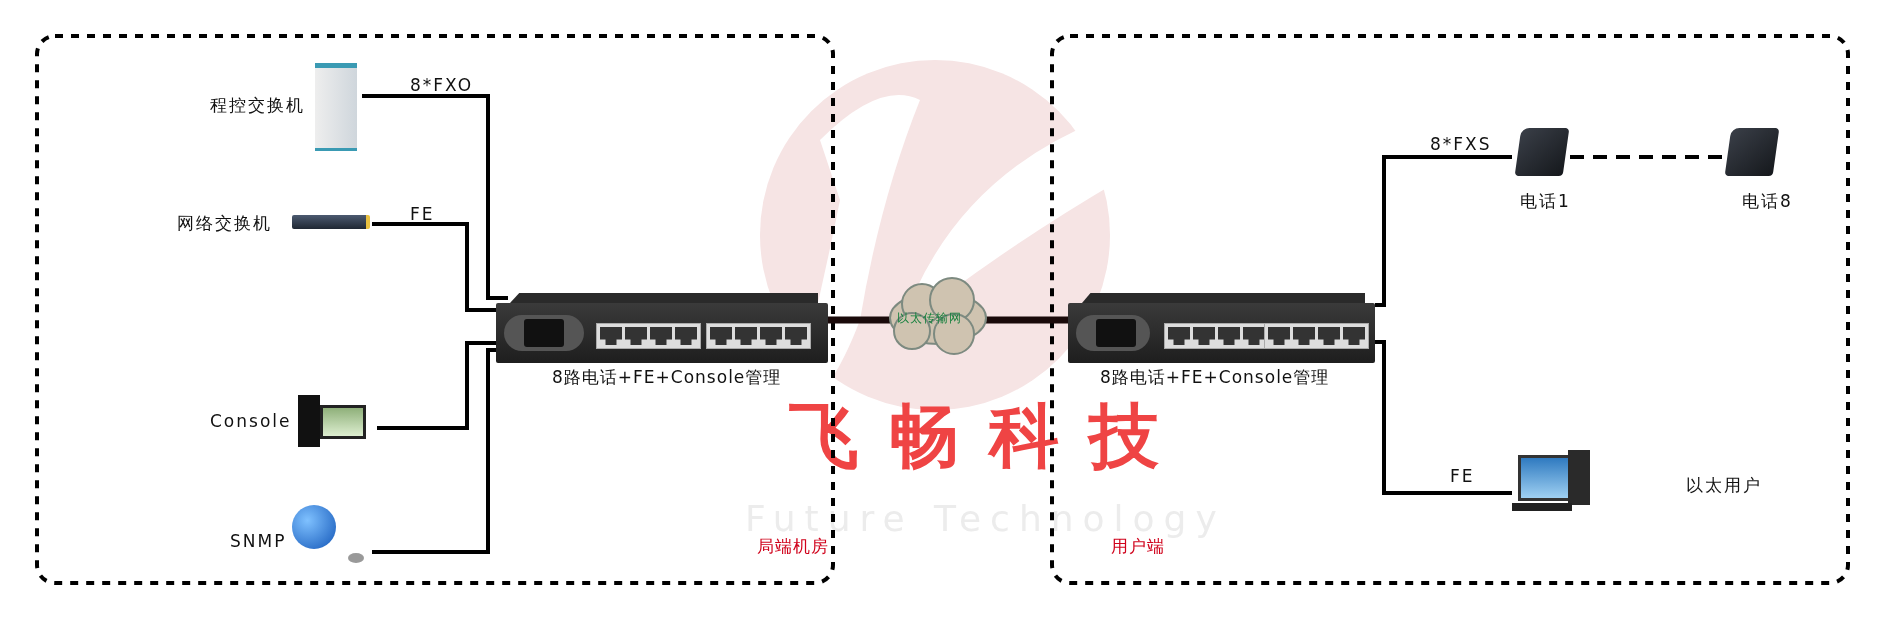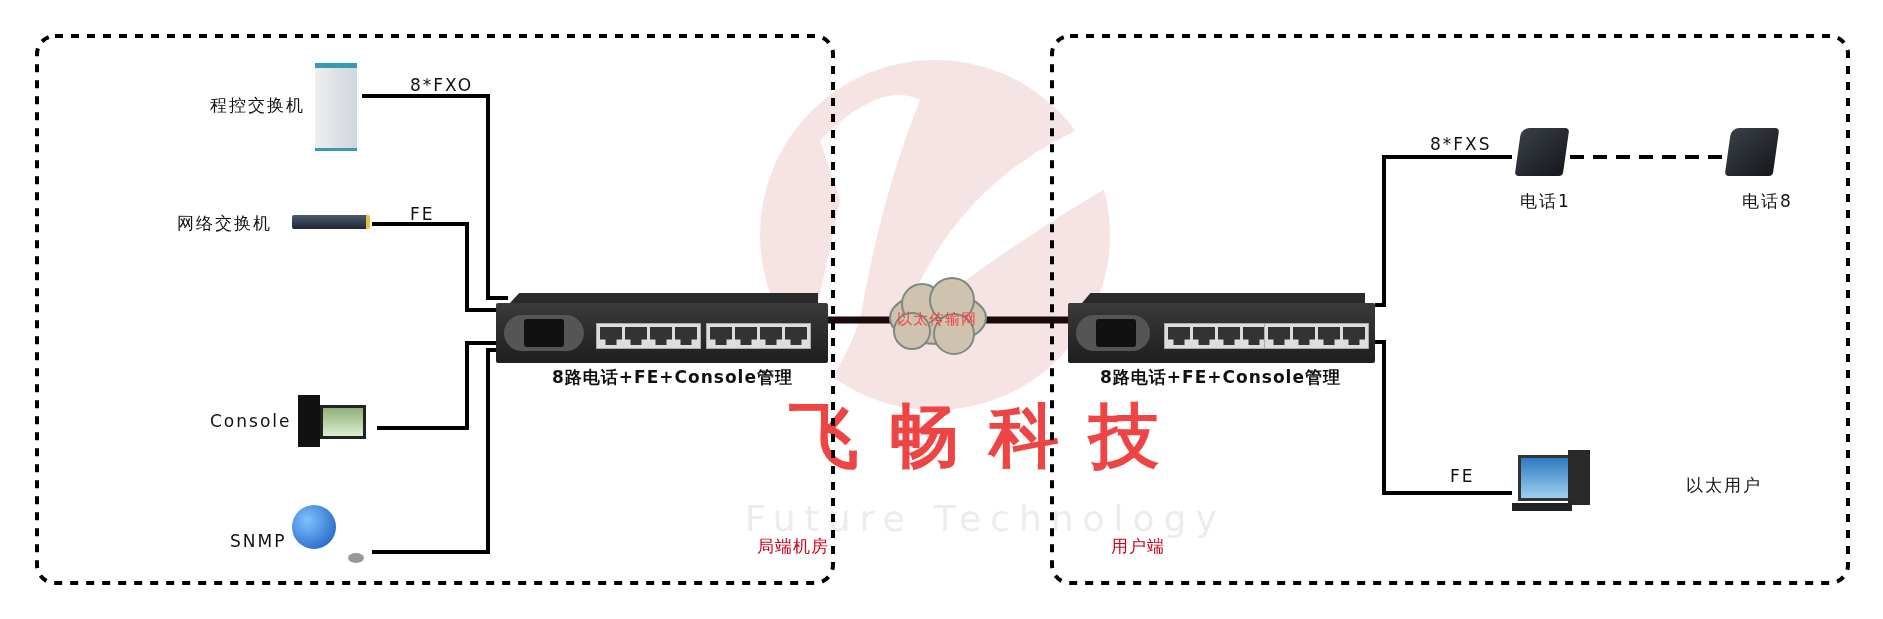--- a/index.html
+++ b/index.html
@@ -1,20 +1,20 @@
 <!DOCTYPE html>
 <html><head>
 <meta charset="utf-8">
 <style>
   html,body{margin:0;padding:0;background:#fff;}
   body{width:1883px;height:619px;position:relative;overflow:hidden;font-family:"DejaVu Sans","Liberation Sans",sans-serif;}
   .abs{position:absolute;}
   .lbl{position:absolute;font-size:17px;color:#111;letter-spacing:2px;white-space:nowrap;}
   .red{color:#d0021b;letter-spacing:1px;margin-left:41px;}
-  .dev-caption{position:absolute;text-align:center;font-size:17px;line-height:20px;color:#111;letter-spacing:1px;white-space:nowrap;font-weight:bold;}
+  .dev-caption{position:absolute;text-align:left;font-size:17px;line-height:20px;color:#111;letter-spacing:1px;white-space:nowrap;}
   .gw{position:absolute;height:60px;background:linear-gradient(#3a3a3a,#1e1e1e);border-radius:2px;}
   .gw .top{position:absolute;left:14px;right:10px;top:-10px;height:10px;background:#2a2a2a;clip-path:polygon(3% 0,100% 0,100% 100%,0 100%);}
   .gw .power{position:absolute;left:8px;top:12px;width:80px;height:36px;background:#555;border-radius:18px;}
   .gw .power::after{content:"";position:absolute;left:20px;top:4px;width:40px;height:28px;background:#111;border-radius:3px;}
   .portgrp{position:absolute;top:20px;height:26px;background:#ddd;border:1px solid #aaa;display:flex;gap:3px;padding:3px;box-sizing:border-box;}
   .port{width:22px;height:18px;background:#333;clip-path:polygon(0 0,100% 0,100% 70%,75% 70%,75% 100%,25% 100%,25% 70%,0 70%);}
   .wm-cn{position:absolute;left:745px;top:390px;font-size:70px;color:#ef4444;letter-spacing:30px;font-weight:bold;margin-left:44px;}
   .wm-en{position:absolute;left:745px;top:498px;font-size:36px;color:#ececec;letter-spacing:9px;}
 </style>
 </head>
@@ -84,21 +84,21 @@
 
 <svg class="abs" style="left:882px;top:276px" width="112" height="84">
   <g fill="#cfc3b0" stroke="#7d8a80" stroke-width="2">
     <ellipse cx="56" cy="42" rx="48" ry="26"></ellipse>
     <circle cx="40" cy="28" r="20"></circle>
       <circle cx="70" cy="24" r="22"></circle>
     <circle cx="30" cy="55" r="18"></circle>
       <circle cx="72" cy="58" r="20"></circle>
   </g>
 </svg>
-<div class="abs" style="left:897px;top:310px;font-size:15px;color:#ef4444;letter-spacing:1px;">以太传输网</div>
+<div class="abs" style="left:897px;top:310px;font-size:12px;color:#15803d;letter-spacing:1px;">以太传输网</div>
 
 <div class="gw" style="left:1068px;top:303px;width:307px;">
   <div class="top"></div>
   <div class="power" style="width:74px;"></div>
   <div class="portgrp" style="left:96px;">
       <div class="port"></div>
       <div class="port"></div>
       <div class="port"></div>
       <div class="port"></div>
     </div>

